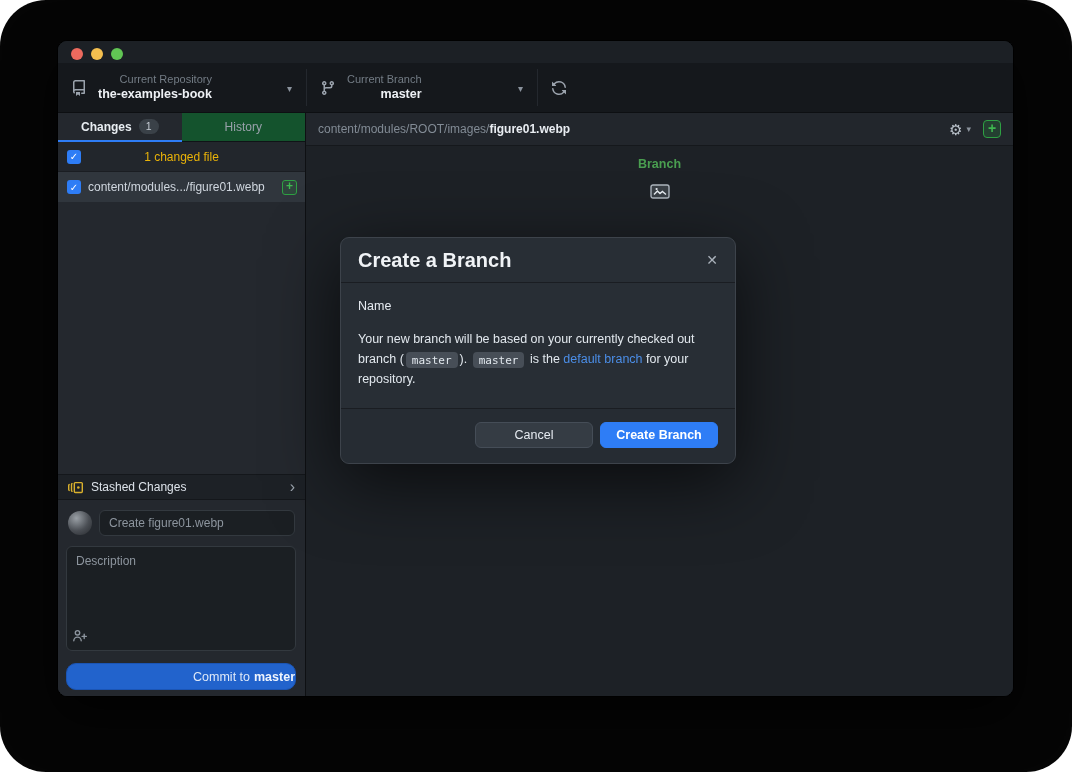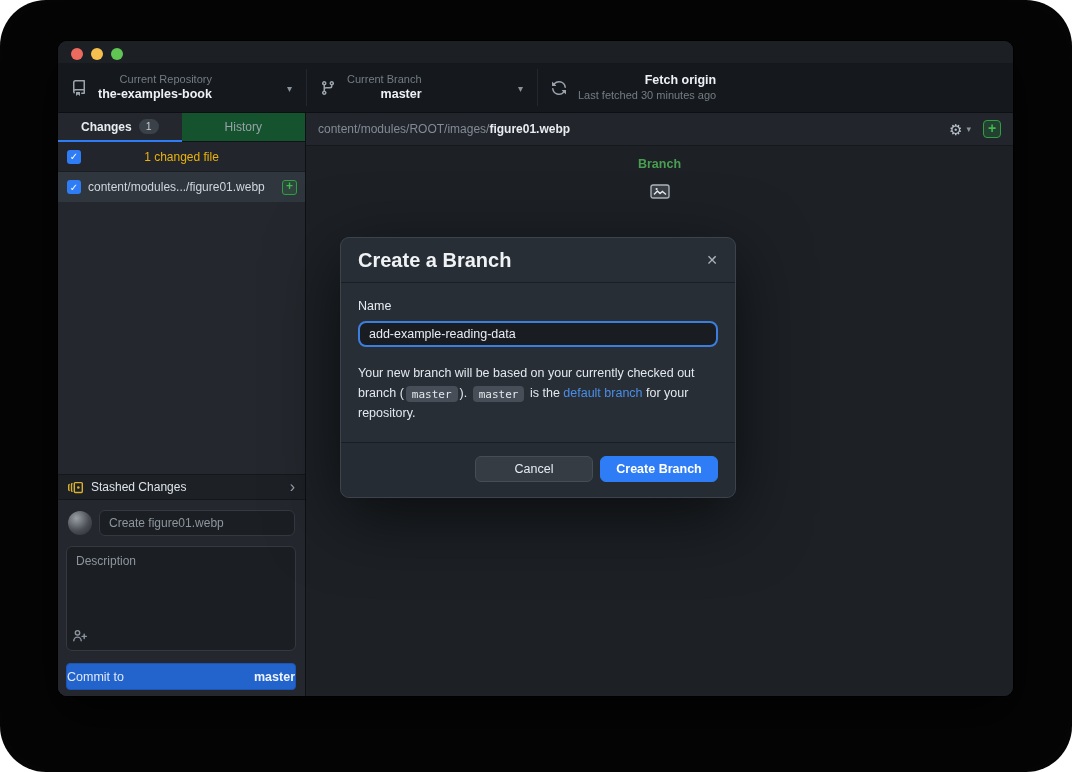--- a/index.html
+++ b/index.html
@@ -67,22 +67,22 @@
   .summary-input { position:absolute; left:41px; top:10px; width:196px; height:26px;
     background:#1b1f23; border:1px solid #33393f; border-radius:6px; padding:0 9px;
     font-size:12px; color:#c9d1d9; font-family:"Liberation Sans",sans-serif; }
   .summary-input::placeholder { color:#8d959e; }
   .desc-box { position:absolute; left:8px; top:46px; width:230px; height:105px;
     background:#1b1f23; border:1px solid #33393f; border-radius:6px; padding:7px 9px;
     font-size:12px; color:#c9d1d9; resize:none; font-family:"Liberation Sans",sans-serif; }
   .desc-box::placeholder { color:#8d959e; }
   .coauthor { position:absolute; left:14px; top:128px; color:#8d959e; cursor:pointer; display:flex; }
   .commit-btn { position:absolute; left:8px; top:163px; width:230px; height:27px;
-    background:#2263cc; border:1px solid #1b55b5; border-radius:4px; color:#dfe9f8;
-    font-size:12.5px; display:flex; align-items:center; justify-content:space-between; gap:4px;
+    background:#2263cc; border:1px solid #1b55b5; border-radius:10px; color:#dfe9f8;
+    font-size:12.5px; display:flex; align-items:center; justify-content:flex-end; gap:4px;
     cursor:pointer; font-family:"Liberation Sans",sans-serif; }
   .commit-btn b { color:#eef4fd; }
 
   
   .main { position:absolute; left:248px; top:72px; right:0; bottom:0; background:#1d2126; }
   .diff-header { position:absolute; left:0; top:0; right:0; height:33px; background:#22262c;
     border-bottom:1px solid #15181c; display:flex; align-items:center; padding:0 12px; }
   .path { flex:1; font-size:12px; white-space:nowrap; overflow:hidden; }
   .path .dim { color:#828b95; } .path .lit { color:#e9edf2; font-weight:bold; }
   .gear-btn { display:flex; align-items:center; gap:4px; color:#b9c1ca; cursor:pointer;
@@ -165,24 +165,20 @@
         <span class="tb-caret">▾</span>
       </div>
       <div class="tb-sep" style="left:479px;"></div>
 
       <div class="tb-section" style="left:480px; right:0;">
         <span class="tb-icon">
           <svg width="16" height="16" viewBox="0 0 16 16" fill="currentColor">
               <path d="M1.705 8.005a.75.75 0 0 1 .834.656 5.5 5.5 0 0 0 9.592 2.97l-1.204-1.204a.25.25 0 0 1 .177-.427h3.646a.25.25 0 0 1 .25.25v3.646a.25.25 0 0 1-.427.177l-1.38-1.38A7.002 7.002 0 0 1 1.05 8.84a.75.75 0 0 1 .656-.834ZM8 2.5a5.487 5.487 0 0 0-4.131 1.869l1.204 1.204A.25.25 0 0 1 4.896 6H1.25A.25.25 0 0 1 1 5.75V2.104a.25.25 0 0 1 .427-.177l1.38 1.38A7.002 7.002 0 0 1 14.95 7.16a.75.75 0 0 1-1.49.178A5.5 5.5 0 0 0 8 2.5Z"></path>
             </svg>
         </span>
-        <span class="tb-text">
-          <span class="tb-value">Fetch origin</span>
-          <span class="tb-label">Last fetched 30 minutes ago</span>
-        </span>
       </div>
     </div>
 
     <div class="sidebar">
       <div class="tabs">
         <div class="tab active">
           <span>Changes</span>
           <span class="badge">1</span>
         </div>
         <div class="tab inactive">
@@ -254,21 +250,20 @@
     </div>
   </div>
 
   <div class="dialog">
     <div class="dlg-header">
       <span class="dlg-title">Create a Branch</span>
       <span class="dlg-close">✕</span>
     </div>
     <div class="dlg-body">
       <div class="dlg-label">Name</div>
-      <input class="dlg-input" type="text" value="add-example-reading-data" style="">
       <p class="dlg-para"><span>Your new branch will be based on your currently checked out branch (</span><span class="code-pill">master</span><span>).</span> <span class="code-pill">master</span><span> is the </span><span class="dlg-link">default branch</span><span> for your repository.</span></p>
     </div>
     <div class="dlg-footer">
       <button class="btn btn-cancel">Cancel</button>
       <button class="btn btn-primary">Create Branch</button>
     </div>
   </div>
 </div>
 
 </body></html>

